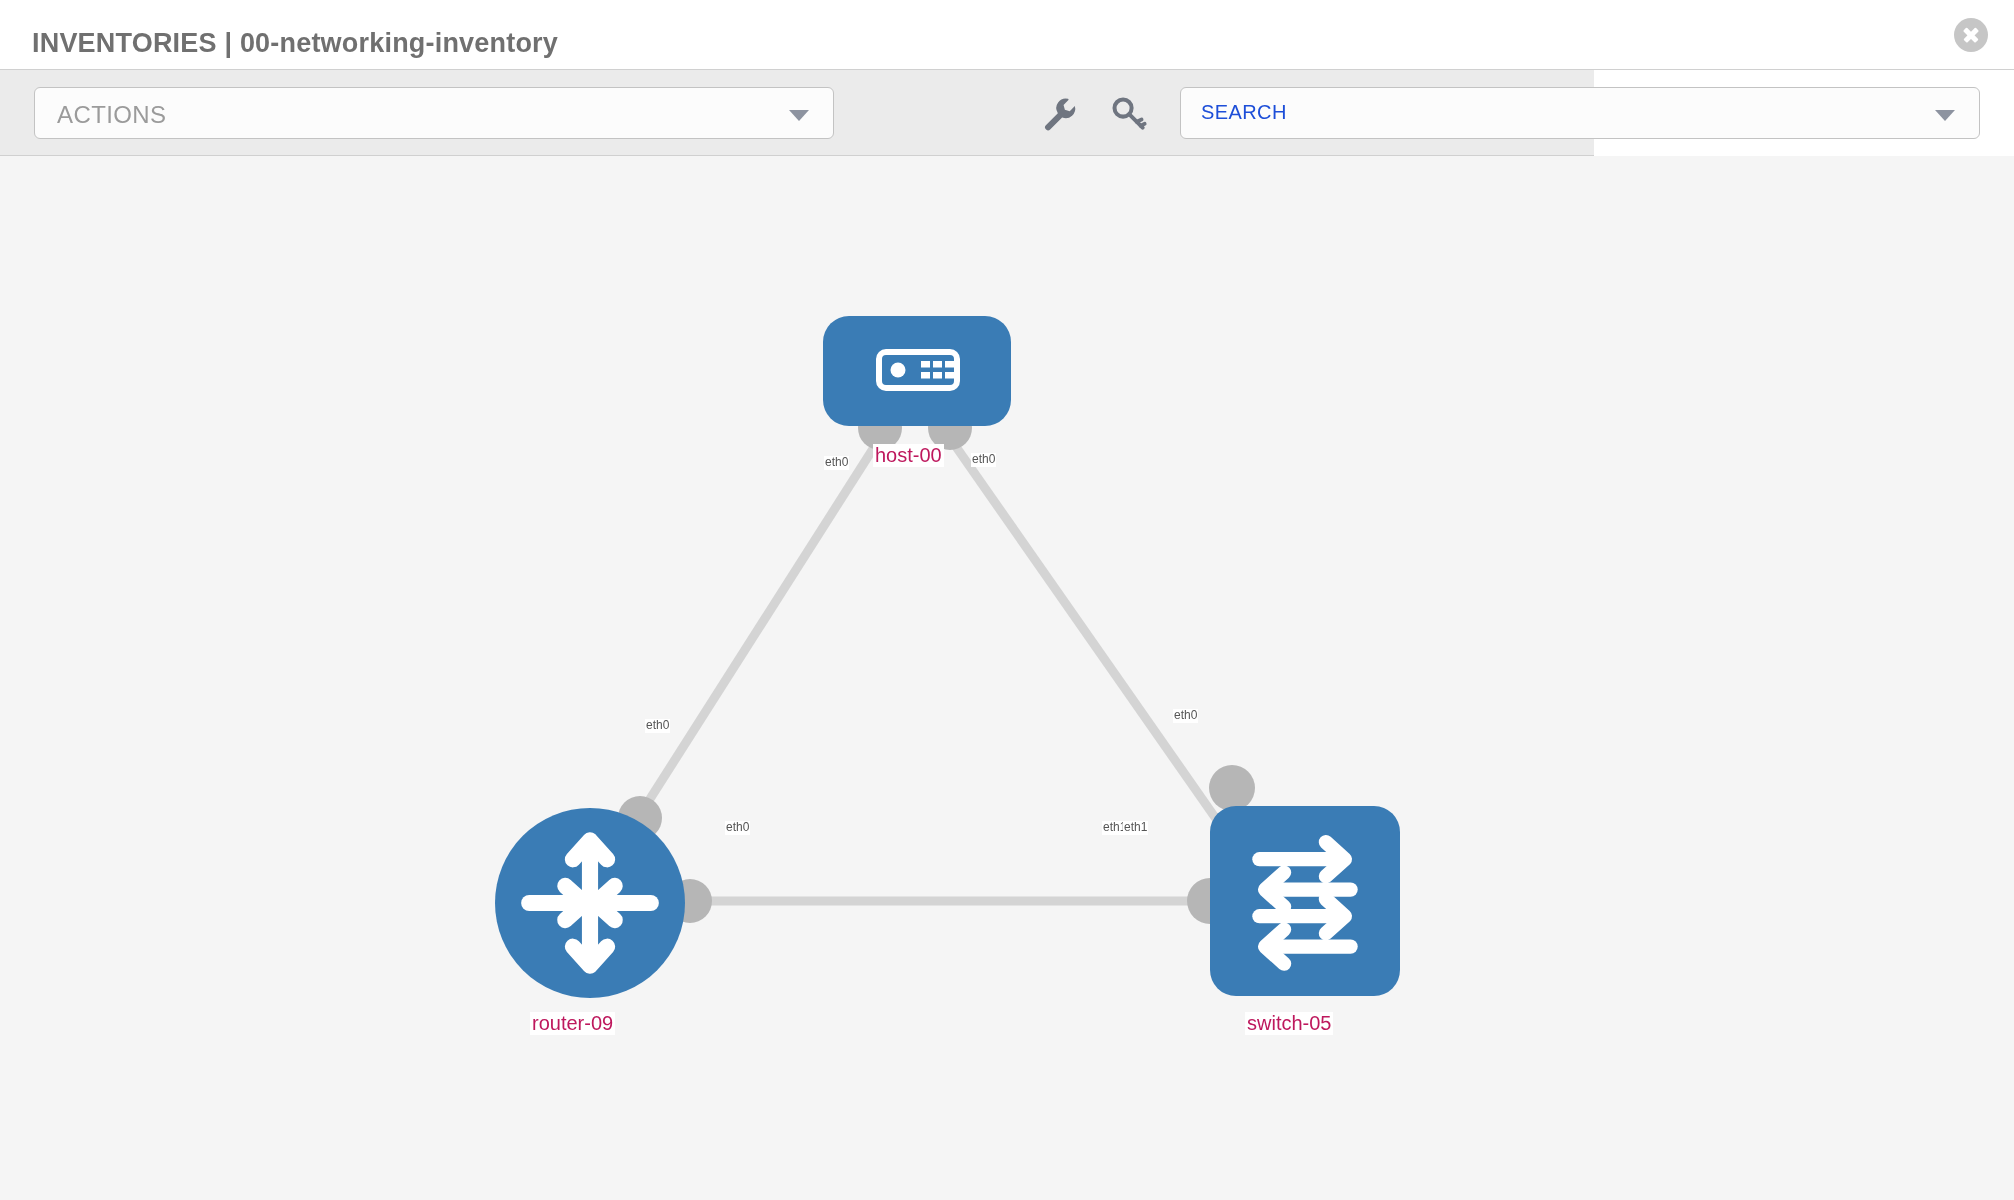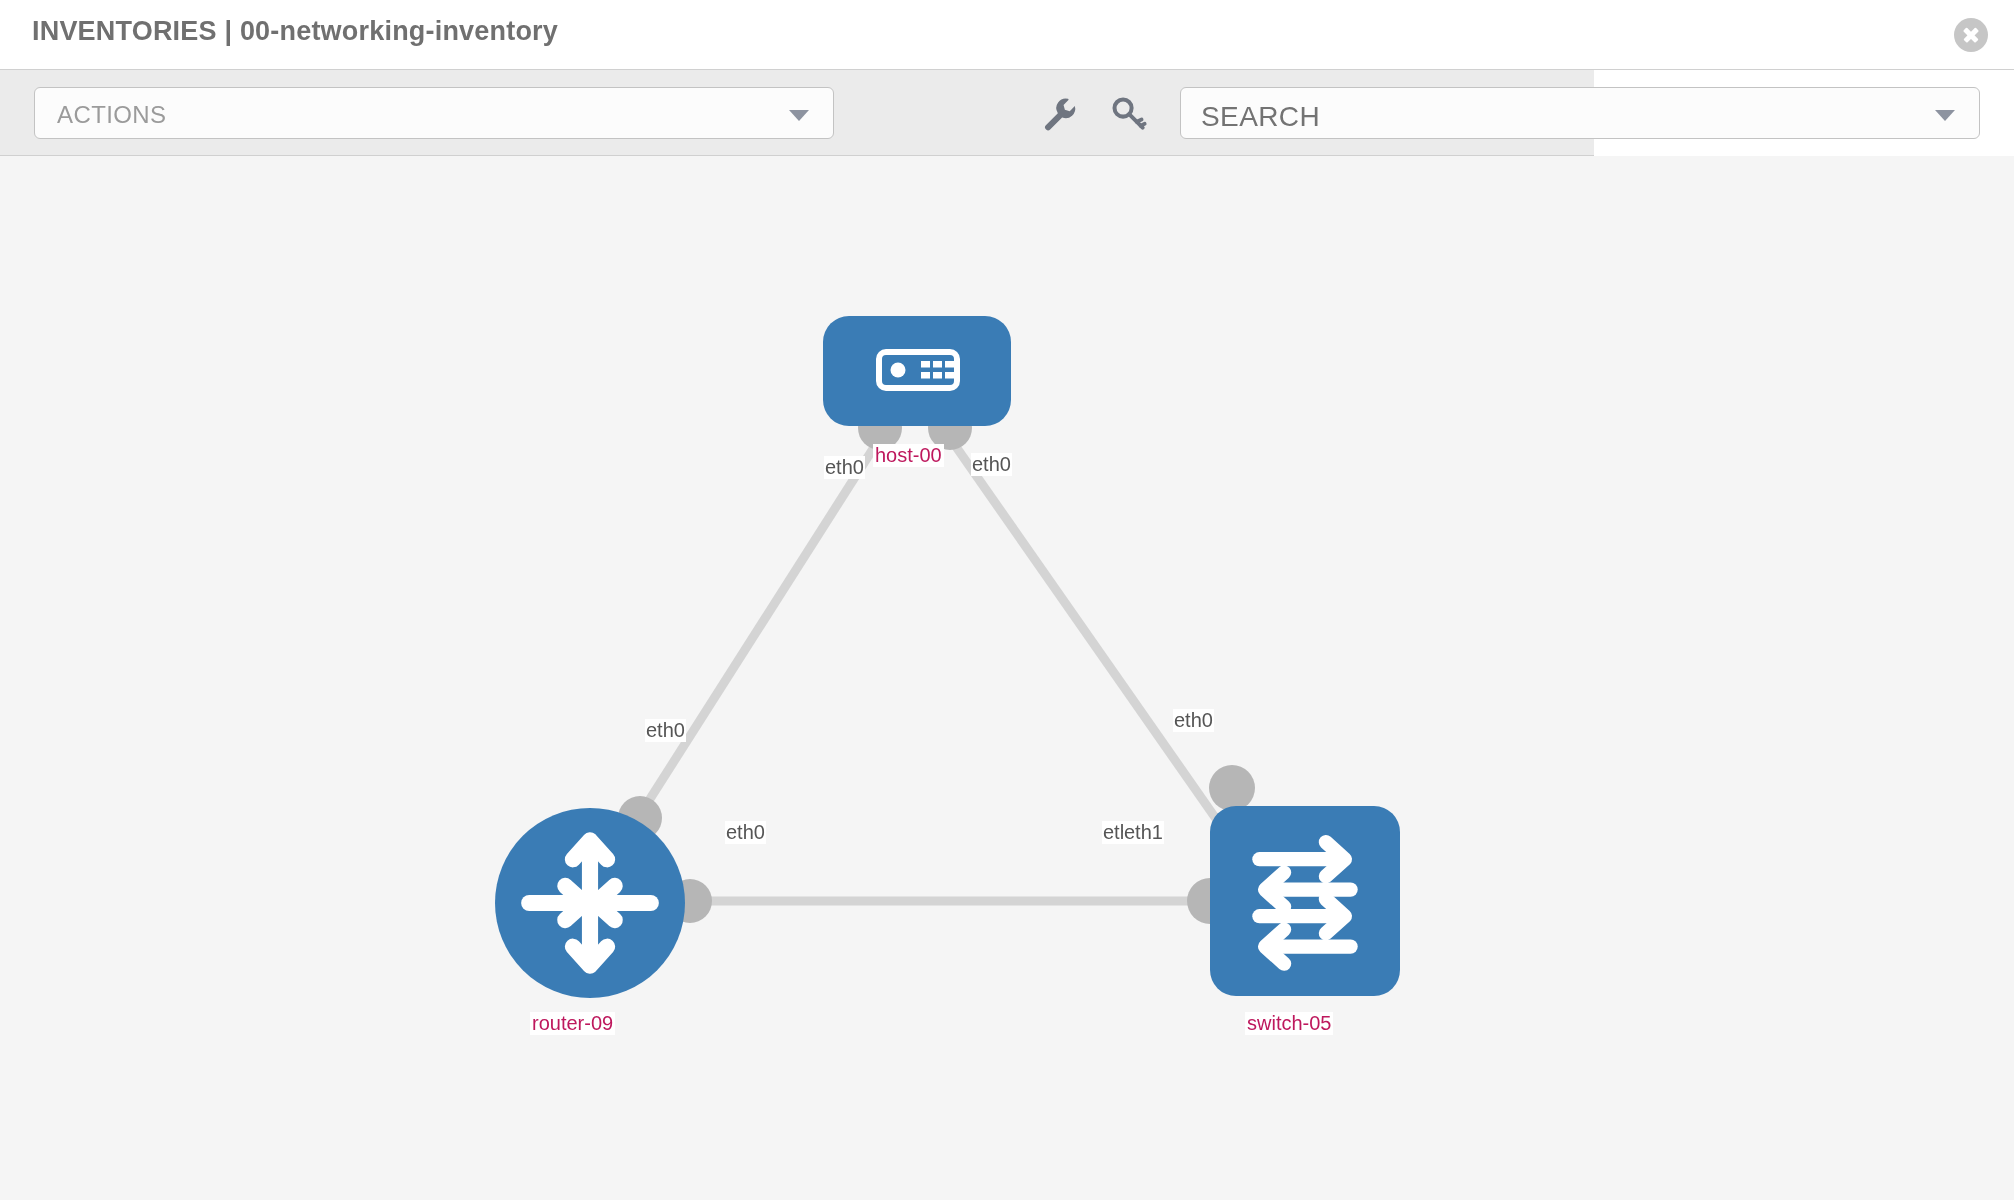--- a/index.html
+++ b/index.html
@@ -25,21 +25,21 @@
     left: 0; top: 0;
     width: 2014px;
     height: 70px;
     background: #ffffff;
     border-bottom: 1px solid #d0d0d0;
     box-sizing: border-box;
   }
   .header-title {
     position: absolute;
     left: 32px;
-    top: 16px;
+    top: 28px;
     font-size: 27px;
     font-weight: bold;
     color: #707070;
     letter-spacing: 0.2px;
     white-space: nowrap;
   }
   .close-btn {
     position: absolute;
     right: 26px;
     top: 18px;
@@ -124,22 +124,22 @@
     background: #fcfcfc;
     border: 1px solid #c3c3c3;
     border-radius: 6px;
     box-sizing: border-box;
     cursor: text;
   }
   .search-label {
     position: absolute;
     left: 20px;
     top: 13px;
-    font-size: 28px;
-    color: #737373;
+    font-size: 20px;
+    color: #1d4ed8;
     letter-spacing: 0.4px;
   }
 
   
   .canvas {
     position: absolute;
     left: 0; top: 156px;
     width: 2014px;
     height: 1044px;
     background: #f5f5f5;
@@ -186,21 +186,21 @@
     padding: 0 2px;
     line-height: 1.15;
   }
   #label-host   { left: 873px; top: 288px; }
   #label-router { left: 530px; top: 856px; }
   #label-switch { left: 1245px; top: 856px; }
 
   
   .iface-label {
     position: absolute;
-    font-size: 20px;
+    font-size: 12px;
     color: #555555;
     background: #ffffff;
     white-space: nowrap;
     padding: 0 1px;
     line-height: 1.15;
   }
   #iface-host-left      { left: 824px;  top: 300px; }
   #iface-host-right     { left: 971px;  top: 297px; }
   #iface-router-up      { left: 645px;  top: 563px; }
   #iface-switch-up      { left: 1173px; top: 553px; }

